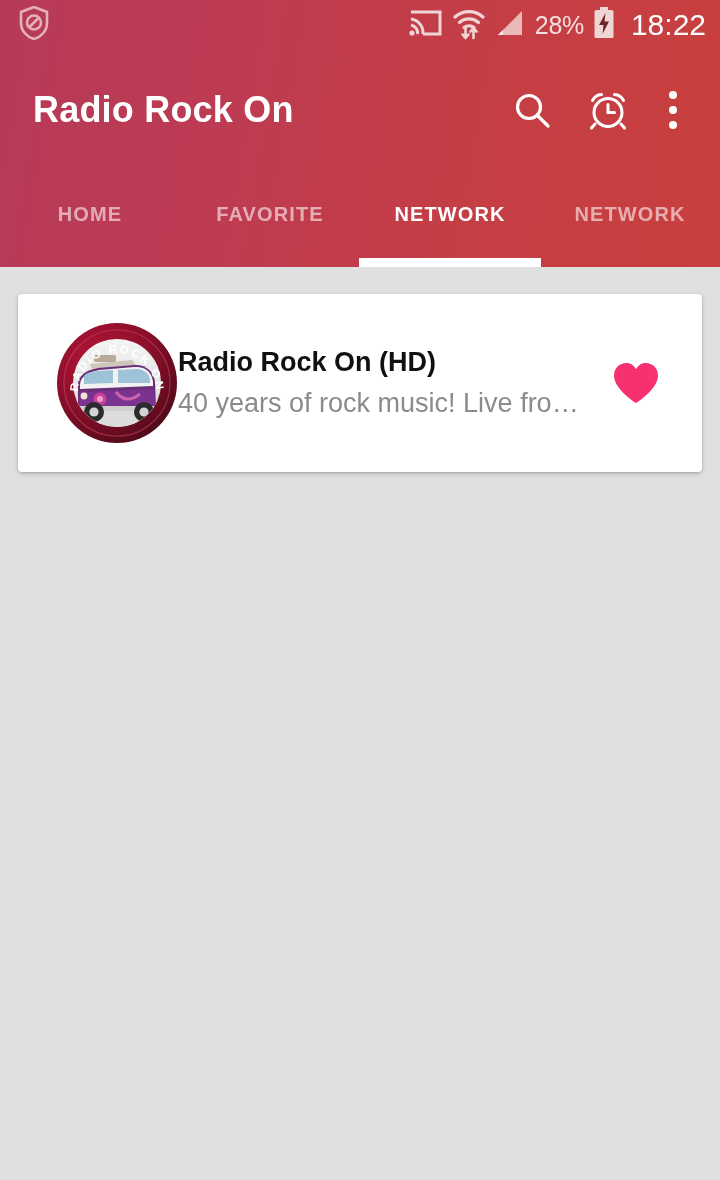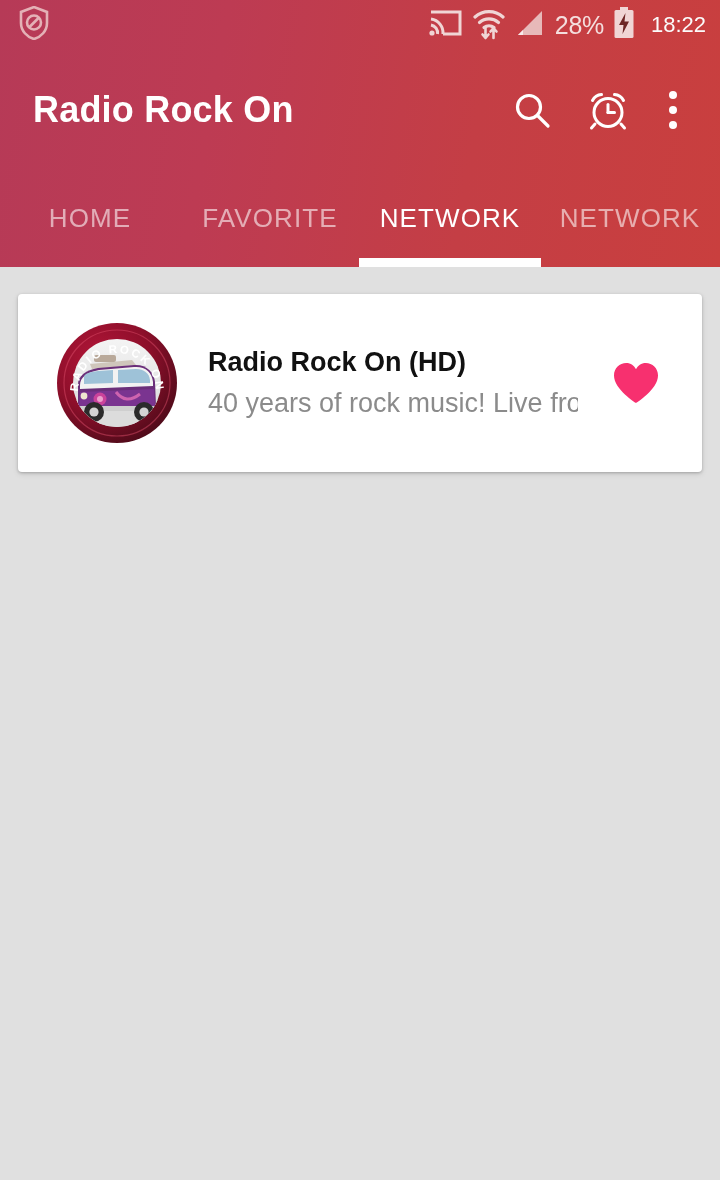--- a/index.html
+++ b/index.html
@@ -30,21 +30,21 @@
   .shield-icon { width:32px; height:34px; opacity:.82; }
   .cast-icon   { width:33px; height:28px; }
   .wifi-icon   { width:32px; height:34px; }
   .signal-icon { width:28px; height:27px; }
   .batt-pct {
     color:#f4dede; font-size:25px; letter-spacing:-.3px;
     font-family:"Liberation Sans", sans-serif;
   }
   .batt-icon { width:22px; height:32px; margin-left:-2px; }
   .sb-clock {
-    color:#fbfbfb; font-size:22px; letter-spacing:0px; margin-left:5px;
+    color:#fbfbfb; font-size:30px; letter-spacing:0px; margin-left:5px;
     font-family:"Liberation Sans", sans-serif;
   }
 
   
   .appbar {
     position:absolute; left:0; top:50px; width:720px; height:120px;
     display:flex; align-items:center;
   }
   .app-title {
     color:#ffffff; font-size:36px; font-weight:bold;
@@ -67,21 +67,21 @@
   .tabs {
     position:absolute; left:0; top:175px; width:720px; height:92px;
     display:flex; align-items:flex-start;
   }
   .tab {
     flex:1 1 0; height:92px; position:relative;
     display:flex; align-items:flex-start; justify-content:center;
     padding-top:28px; cursor:pointer;
   }
   .tab span {
-    font-size:26px; font-weight:normal; letter-spacing:1.1px;
+    font-size:20px; font-weight:bold; letter-spacing:1.1px;
     color:rgba(255,255,255,.58); white-space:nowrap;
   }
   .tab.active span { color:#ffffff; }
   .tab-underline {
     position:absolute; bottom:0; left:50%; transform:translateX(-50%);
     width:182px; height:9px; background:#ffffff;
   }
 
   
   .content { position:absolute; left:0; top:267px; width:720px; height:913px; background:#e0e0e0; }
@@ -90,21 +90,21 @@
     position:absolute; left:18px; top:27px; width:684px; height:178px;
     background:#ffffff; border-radius:4px;
     box-shadow:0 1px 3px rgba(0,0,0,.22), 0 2px 6px rgba(0,0,0,.10);
     display:flex; align-items:center;
   }
 
   
   .logo-wrap { width:122px; height:122px; margin-left:38px; flex:0 0 auto; position:relative; }
   .logo { width:122px; height:122px; display:block; }
 
-  .card-text { flex:1 1 auto; margin-left:30px; min-width:0; padding-right:10px; }
+  .card-text { flex:1 1 auto; min-width:0; padding-right:10px; }
   .card-title {
     font-size:27px; font-weight:bold; color:#111111;
     white-space:nowrap; overflow:hidden; line-height:1.25;
   }
   .card-sub {
     font-size:27px; color:#8b8b8b; margin-top:7px;
     white-space:nowrap; overflow:hidden; line-height:1.25;
   }
 
   .fav-btn {

